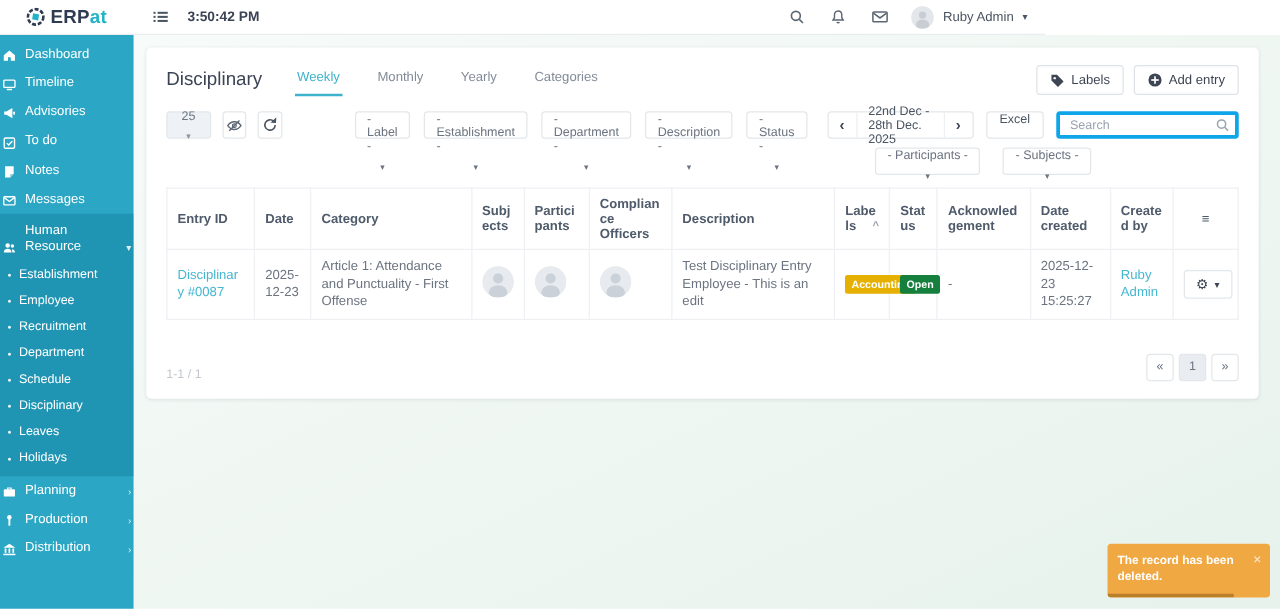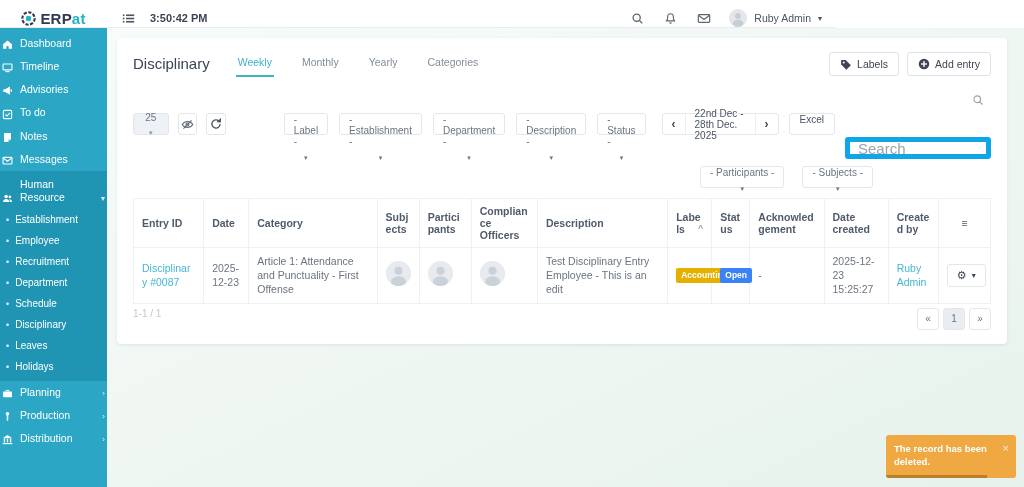--- a/index.html
+++ b/index.html
@@ -1,19 +1,19 @@
 <!DOCTYPE html>
 <html><head>
 <meta charset="utf-8">
 <style>
   * { margin:0; padding:0; box-sizing:border-box; }
   html,body { width:1024px; height:487px; overflow:hidden; font-family:"Liberation Sans", sans-serif; background:#fff; }
 
   
-  .topbar { position:absolute; top:0; left:0; width:836px; height:28px; background:#fff; border-bottom:1px solid #e9edf0; display:flex; align-items:flex-end; z-index:5; }
+  .topbar { position:absolute; top:0; left:0; width:836px; height:28px; background:#fff; border-bottom:1px solid #e9edf0; display:flex; align-items:center; z-index:5; }
   .logo-box { width:107px; display:flex; align-items:center; justify-content:center; gap:4px; }
   .logo-text { font-size:15px; font-weight:bold; color:#2f3b52; letter-spacing:.2px; }
   .logo-text .accent { color:#22b3c4; }
   .topbar-main { flex:1; display:flex; align-items:center; padding:0 14px; gap:14px; }
   .tb-icon { width:15px; height:15px; color:#5c6773; display:inline-flex; align-items:center; justify-content:center; cursor:pointer; }
   .tb-time { font-size:11px; font-weight:bold; color:#3b4354; }
   .tb-right { margin-left:auto; display:flex; align-items:center; gap:18px; }
   .tb-user { display:flex; align-items:center; gap:7px; cursor:pointer; }
   .tb-user .name { font-size:10.5px; color:#4a5462; }
   .tb-caret { font-size:8px; color:#4a5462; }
@@ -46,41 +46,41 @@
   .pagesize { background:#eef1f5; padding:0 8px; gap:6px; width:46px; justify-content:center; }
   .icon-btn { width:30px; justify-content:center; color:#5c6773; }
   .dd-group { display:flex; gap:11px; margin-left:58px; }
   .dd { padding:0 9px; gap:7px; }
   .date-group { display:flex; margin-left:16px; border:1px solid #e3e7ea; border-radius:3px; height:22px; align-items:stretch; background:#fff; }
   .date-group .seg { display:flex; align-items:center; padding:0 9px; font-size:10px; color:#3e4654; cursor:pointer; }
   .date-group .seg.chev { font-weight:bold; font-size:12px; }
   .date-group .seg.mid { border-left:1px solid #edf0f2; border-right:1px solid #edf0f2; color:#4a5462; }
   .excel { margin-left:10px; padding:0 10px; color:#4a5462; }
   .search-wrap { margin-left:10px; position:relative; }
-  .search-wrap input { height:22px; width:146px; border:5px solid #0ea5e9; border-radius:3px; font-size:15px; color:#4a5462; padding:0 24px 0 8px; outline:none; font-family:"Liberation Sans",sans-serif;margin-top:48px; }
+  .search-wrap input { height:22px; width:146px; border:3px solid #0ea5e9; border-radius:3px; font-size:10px; color:#4a5462; padding:0 24px 0 8px; outline:none; font-family:"Liberation Sans",sans-serif; }
   .search-wrap input::placeholder { color:#9aa3ad; }
   .search-wrap svg { position:absolute; right:7px; top:5px; }
   .row2 { justify-content:flex-end; margin-top:7px; padding-right:118px; gap:18px; }
 
   
   table { width:100%; border-collapse:collapse; table-layout:fixed; margin-top:10px; }
   th, td { border:1px solid #eef0f3; padding:6px 8px; text-align:left; vertical-align:middle; word-wrap:break-word; }
   th { font-size:10.5px; font-weight:bold; color:#4f5b6b; height:32px; }
   td { font-size:10.5px; color:#6b7480; height:42px; line-height:1.35; }
   .link { color:#45b7d2; cursor:pointer; }
   .sort-caret { float:right; font-size:9px; color:#9aa3ad; }
   th.center, td.center { text-align:center; }
   .avatar { width:25px; height:25px; border-radius:50%; overflow:hidden; background:#e7eaee; }
   .badge { display:inline-block; padding:2px 5px; border-radius:2px; font-size:8.5px; font-weight:bold; color:#fff; }
   .badge.label { background:#e5b000; }
-  .badge.status { background:#3b82f6; }
+  .badge.status { background:#15803d; }
   .action-btn { display:inline-flex; align-items:center; gap:5px; border:1px solid #e3e7ea; border-radius:3px; background:#fff; padding:4px 9px; font-size:11px; color:#3e4654; cursor:pointer; }
   .action-btn .caret { font-size:8px; }
 
-  .pager-row { display:flex; align-items:flex-start; margin-top:4px; }
+  .pager-row { display:flex; align-items:flex-end; margin-top:27px; }
   .pager-summary { font-size:10px; color:#c3c8ce; }
   .pager { margin-left:auto; display:flex; gap:4px; }
   .pg-btn { min-width:22px; height:22px; display:inline-flex; align-items:center; justify-content:center; border:1px solid #e4e7ea; border-radius:3px; background:#fff; font-size:10px; color:#6b7480; cursor:pointer; }
   .pg-btn.current { background:#e9ecf0; }
 
   
   .toast { position:absolute; right:8px; bottom:9px; width:130px; background:#f0a843; border-radius:3px; padding:8px 8px 10px; color:#fff; z-index:10; overflow:hidden; }
   .toast .msg { font-size:9.5px; font-weight:bold; padding-right:10px; line-height:1.3; }
   .toast .close { position:absolute; top:8px; right:7px; font-size:11px; color:rgba(255,255,255,.8); cursor:pointer; line-height:1; }
   .toast .progress { position:absolute; left:0; bottom:0; height:3px; width:78%; background:rgba(120,80,10,.45); }

